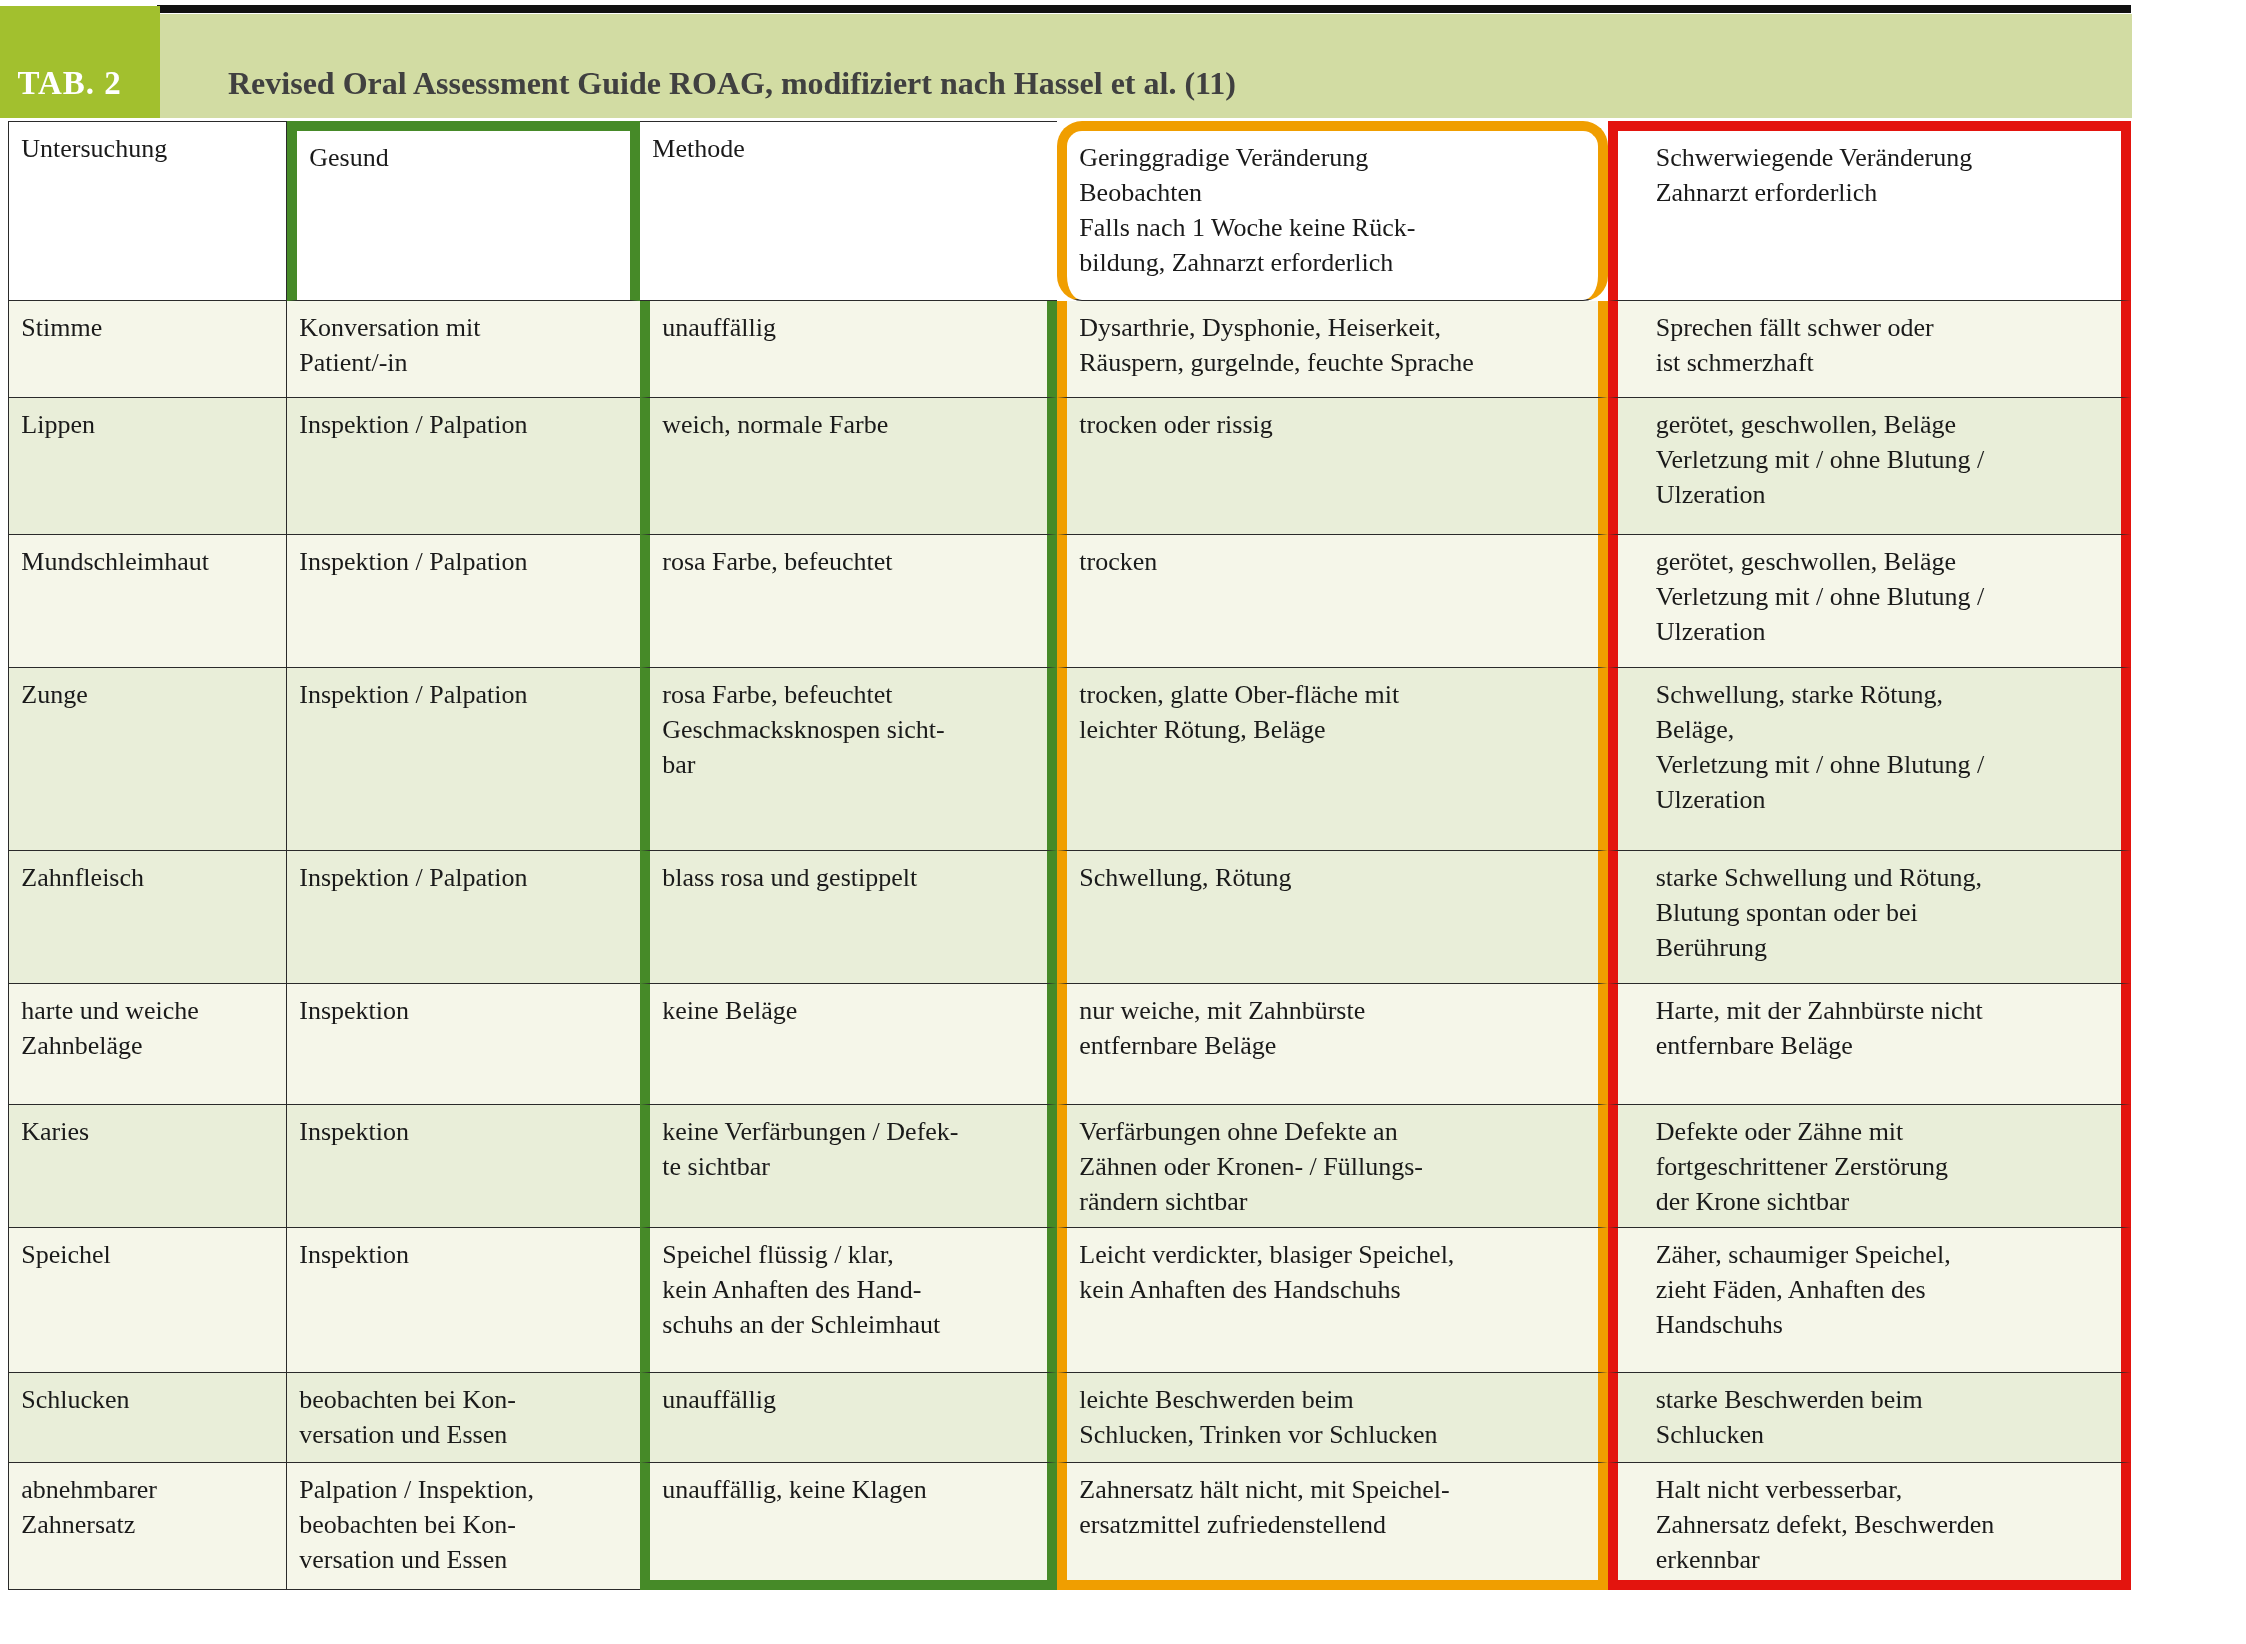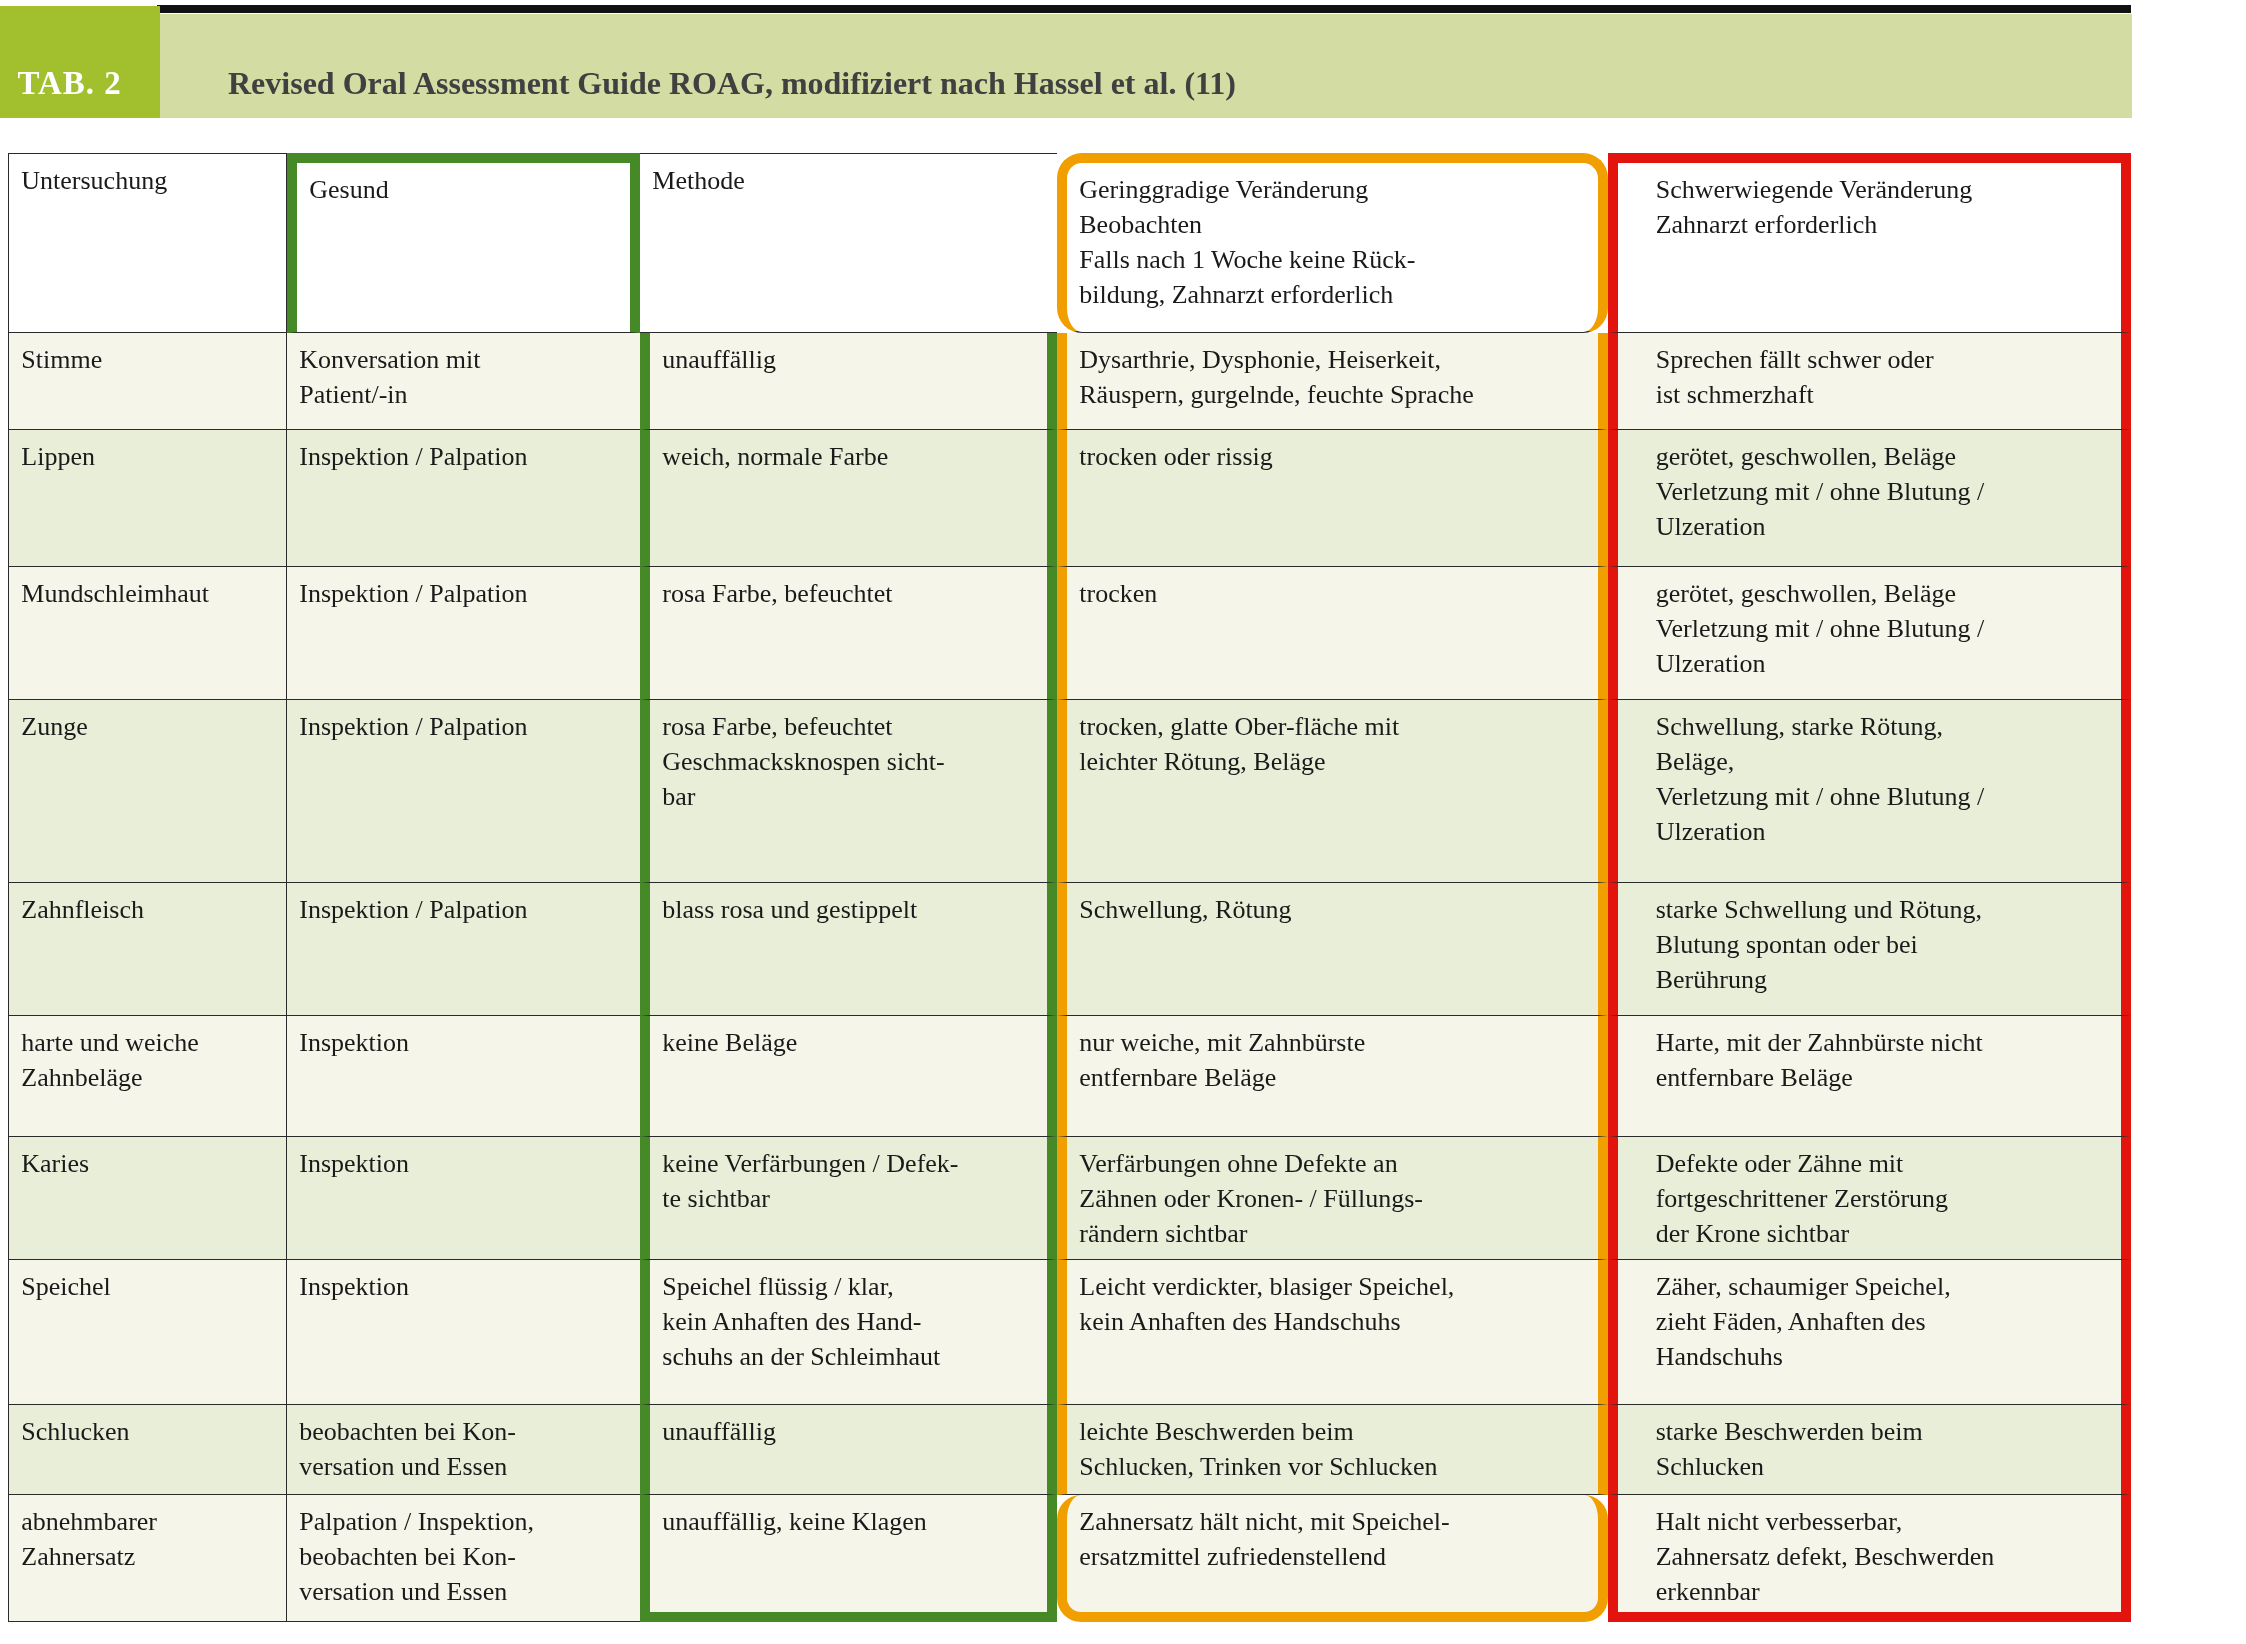--- a/index.html
+++ b/index.html
@@ -55,42 +55,41 @@
     color: #404040;
     font-weight: bold;
     font-size: 32px;
   }
   .roag-table {
     position: absolute;
     left: 7.7px; top: 121px;
     display: grid;
     grid-template-columns: 279px 353px 417px 551px 523px;
     grid-template-rows: 180px 97px 137px 133px 183px 133px 121px 123px 145px 90px 127px;
-    margin-top: 32px;
   }
   .cell {
     box-sizing: border-box;
     border-bottom: 1.9px solid var(--line);
     padding: 8.7px 13.5px 7.7px 12.6px;
     font-size: 26px;
     line-height: 1.35;
     white-space: pre-line;
     overflow: hidden;
   }
   .col0 { border-left: 1.9px solid var(--line); border-right: 1.9px solid var(--line); }
   .col2 { border-left: 10.6px solid var(--green);  border-right: 10.6px solid var(--green); }
   .col3 { border-left: 10.6px solid var(--orange); border-right: 10.6px solid var(--orange); }
   .col4 { border-left: 10.6px solid var(--red);    border-right: 10.6px solid var(--red); padding-left: 38px; }
   .hdr { background: #ffffff; }
   .hdr.col0, .hdr.col1 { border-top: 1.9px solid var(--line); }
   .hdr.col2 { border-top: 10.6px solid var(--green); }
   .hdr.col3 { border-top: 10.6px solid var(--orange); border-radius: 25px; }
   .hdr.col4 { border-top: 10.6px solid var(--red); }
   .last.col2 { border-bottom: 10.6px solid var(--green); }
-  .last.col3 { border-bottom: 10.6px solid var(--orange); border-radius: 24px; }
+  .last.col3 { border-bottom: 10.6px solid var(--orange); }
   .last.col4 { border-bottom: 10.6px solid var(--red); }
   .shade-cream { background: var(--cream); }
   .shade-green { background: var(--rowgreen); }
 </style>
 </head>
 <body>
 
 <div class="page">
   <div class="top-rule"></div>
   <div class="tab-box">

